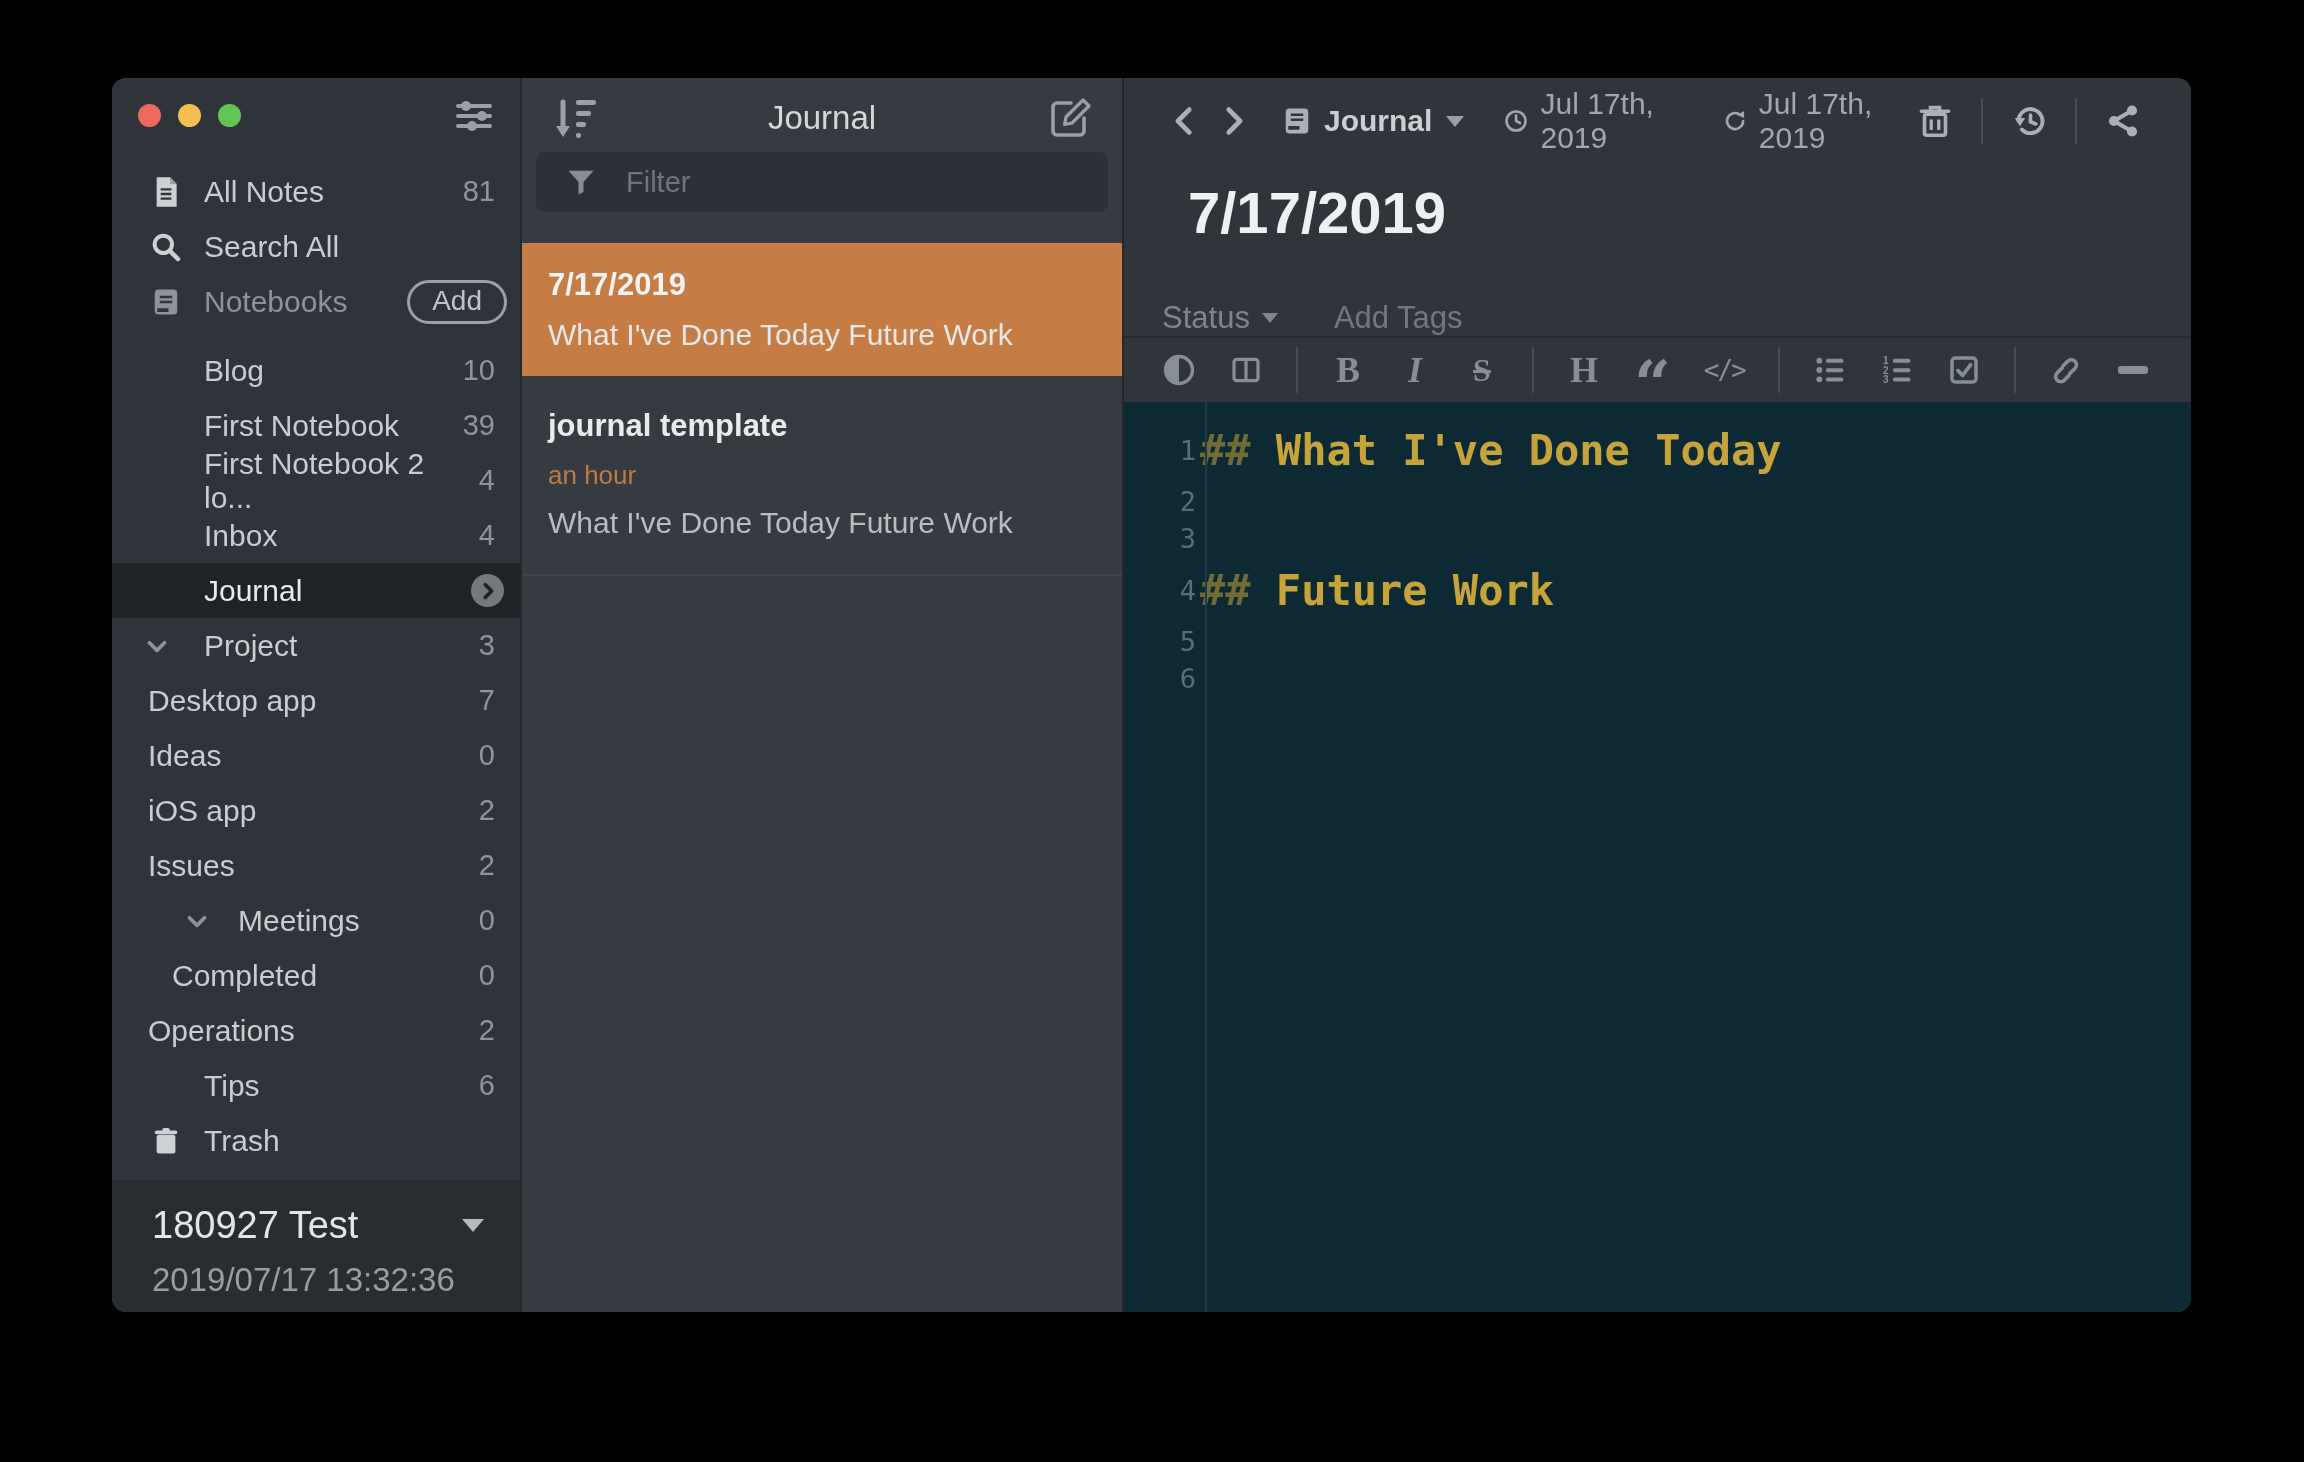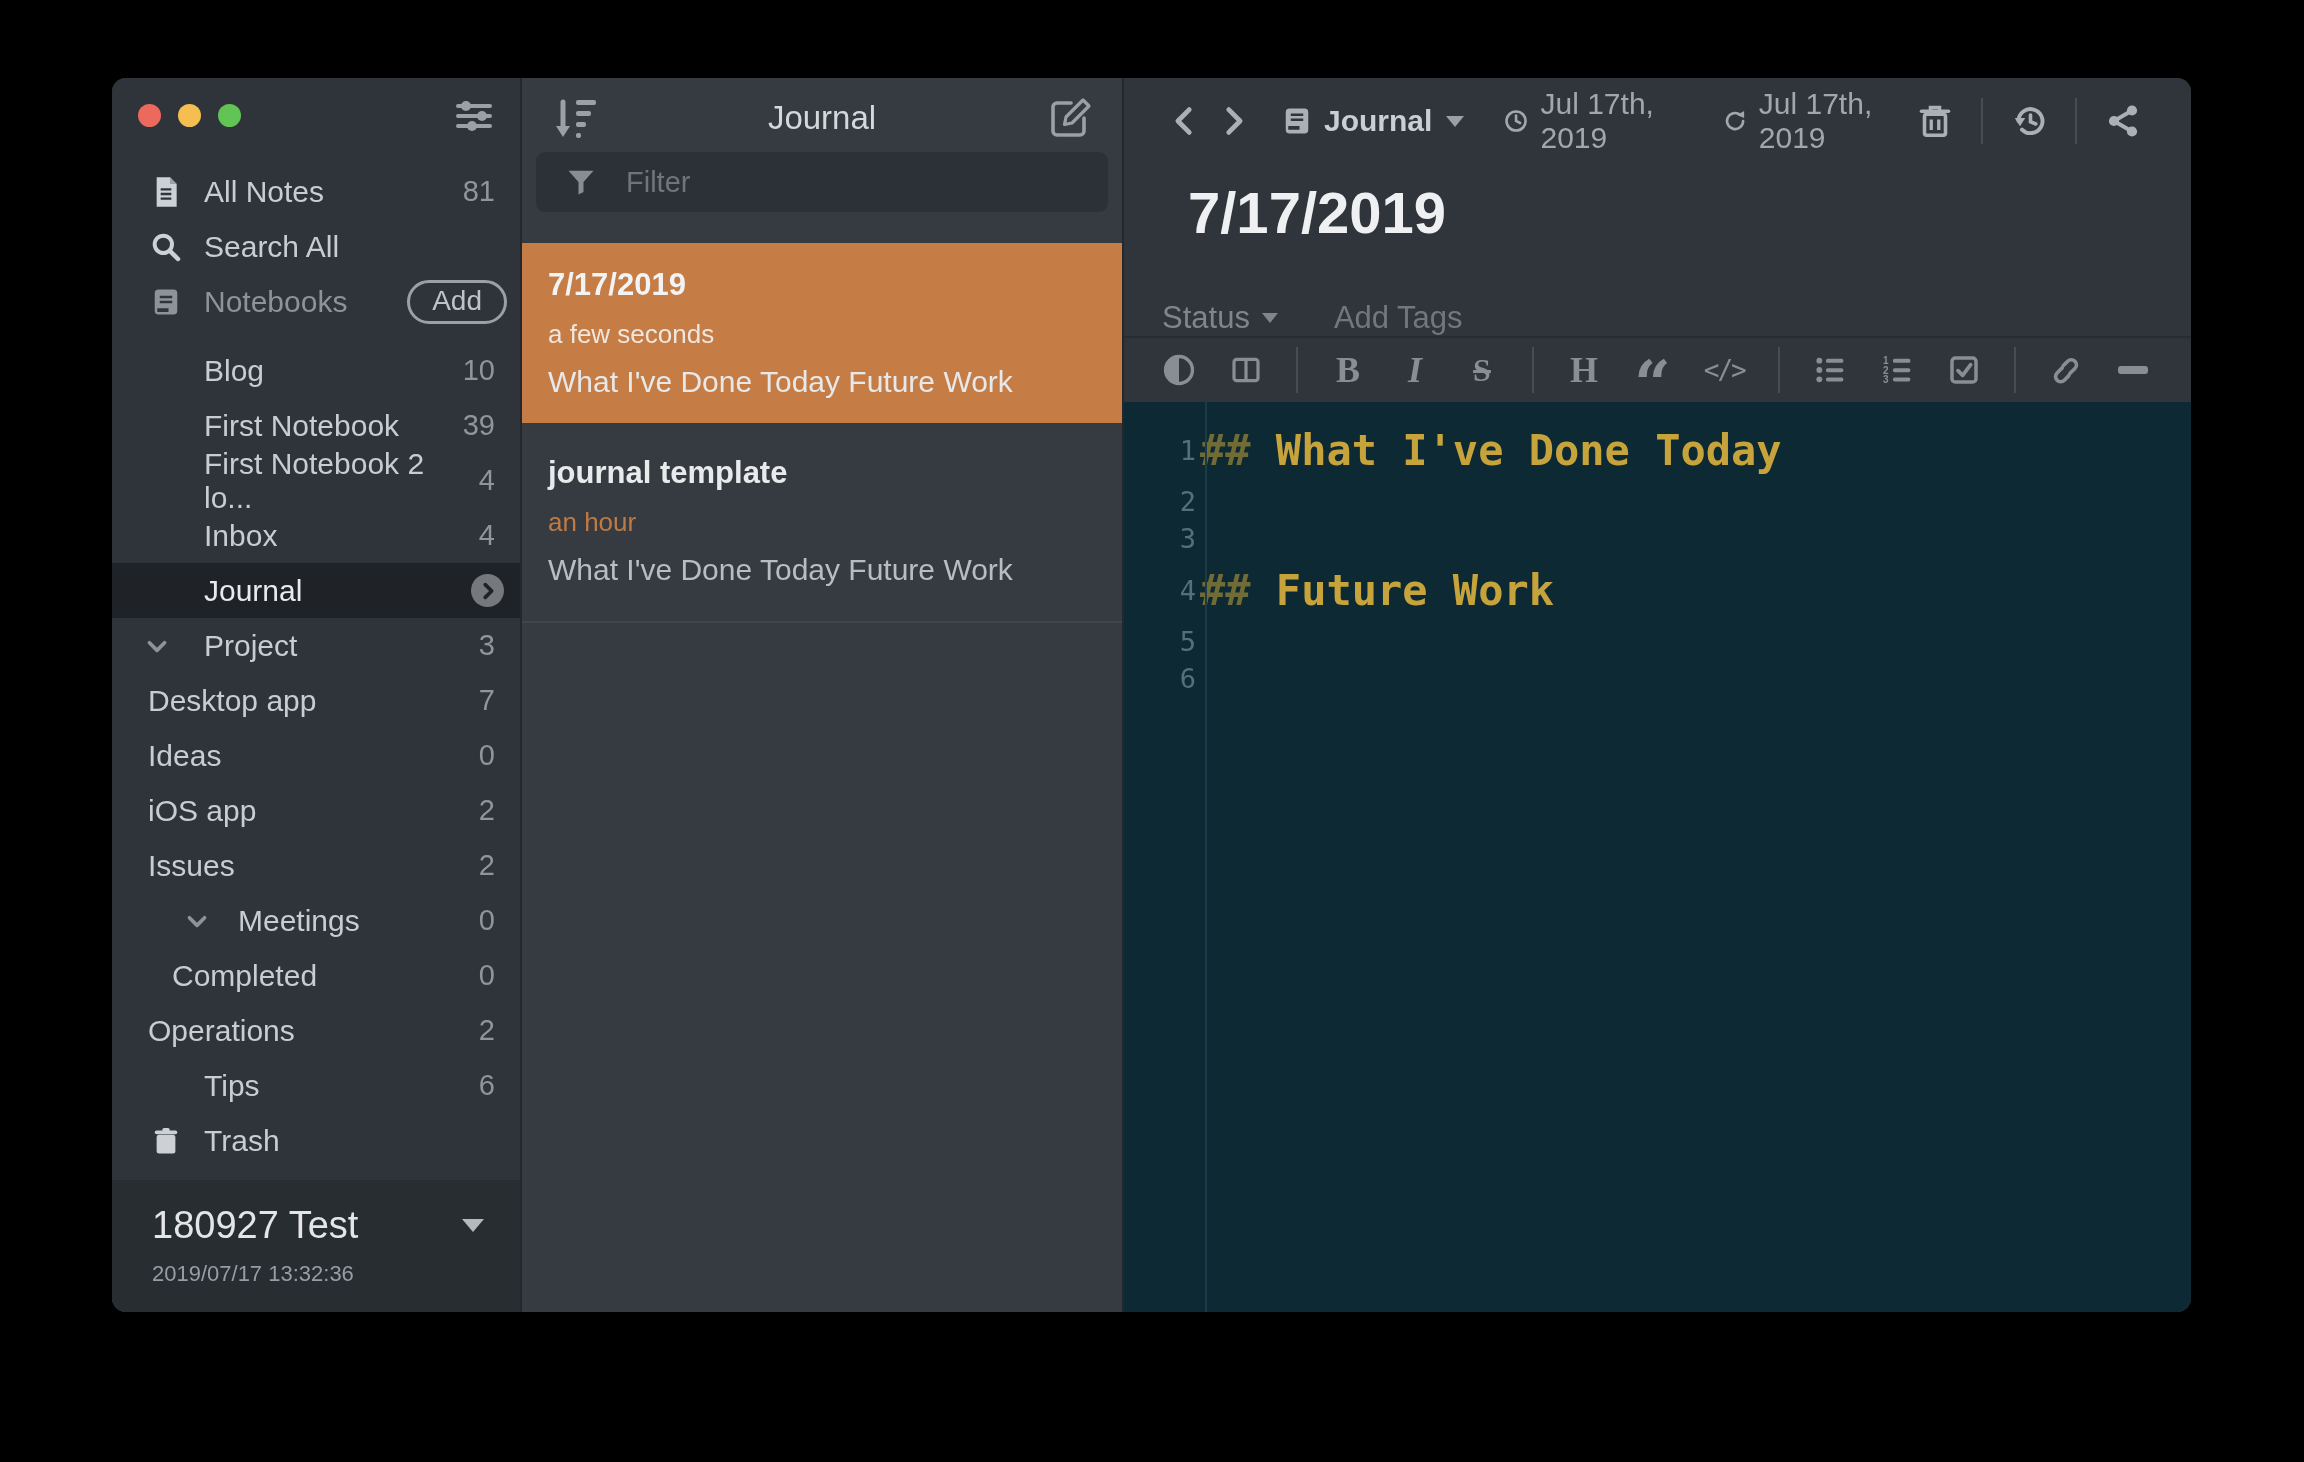--- a/index.html
+++ b/index.html
@@ -30,21 +30,21 @@
   .srow.selected{background:#1f2327;color:#e8eaec;}
   .exp{width:30px;height:30px;flex:0 0 30px;display:flex;align-items:center;justify-content:center;}
   .addpill{margin-left:auto;margin-right:13px;border:3px solid #9aa0a6;border-radius:24px;
     color:#bfc3c8;font-size:28px;padding:4px 22px 6px;line-height:1;}
   .chev-circle{margin-left:auto;margin-right:16px;width:33px;height:33px;border-radius:50%;
     background:#75797e;display:flex;align-items:center;justify-content:center;}
   .side-footer{position:absolute;left:0;right:0;bottom:0;height:132px;background:#282d32;padding:24px 28px 0 40px;}
   .ws-name{color:#e3e5e7;font-size:38px;display:flex;align-items:center;}
   .ws-caret{margin-left:auto;margin-right:8px;width:0;height:0;border-left:11px solid transparent;
     border-right:11px solid transparent;border-top:13px solid #b5b9bd;}
-  .ws-time{color:#979da3;font-size:22px;margin-top:14px;}
+  .ws-time{color:#979da3;font-size:33px;margin-top:14px;}
 
   
   .notelist{position:relative;width:604px;flex:0 0 604px;background:#363b41;
     border-left:2px solid #24282d;border-right:2px solid #24282d;}
   .nl-header{position:relative;height:80px;display:flex;align-items:center;justify-content:center;}
   .nl-title{color:#d5d8db;font-size:33px;}
   .nl-sort{position:absolute;left:32px;top:20px;width:44px;height:42px;}
   .nl-compose{position:absolute;right:30px;top:18px;width:42px;height:42px;}
   .nl-filter{position:absolute;left:14px;right:14px;top:74px;height:60px;background:#2c3137;
     border-radius:9px;display:flex;align-items:center;padding-left:30px;}
@@ -305,21 +305,20 @@
         <svg viewBox="0 0 24 24" width="30" height="30">
             <path d="M2 3h20l-8 9v8l-4 2v-10z" fill="#868d94"></path>
           </svg>
       </span>
       <input value="" placeholder="Filter" style="">
     </div>
 
     <div class="cards">
       <div class="card selected">
         <div class="card-title">7/17/2019</div>
-        <div class="card-time">a few seconds</div>
         <div class="card-snippet">What I've Done Today Future Work</div>
       </div>
       <div class="card plain">
         <div class="card-title">journal template</div>
         <div class="card-time">an hour</div>
         <div class="card-snippet">What I've Done Today Future Work</div>
       </div>
     </div>
   </div>
 

